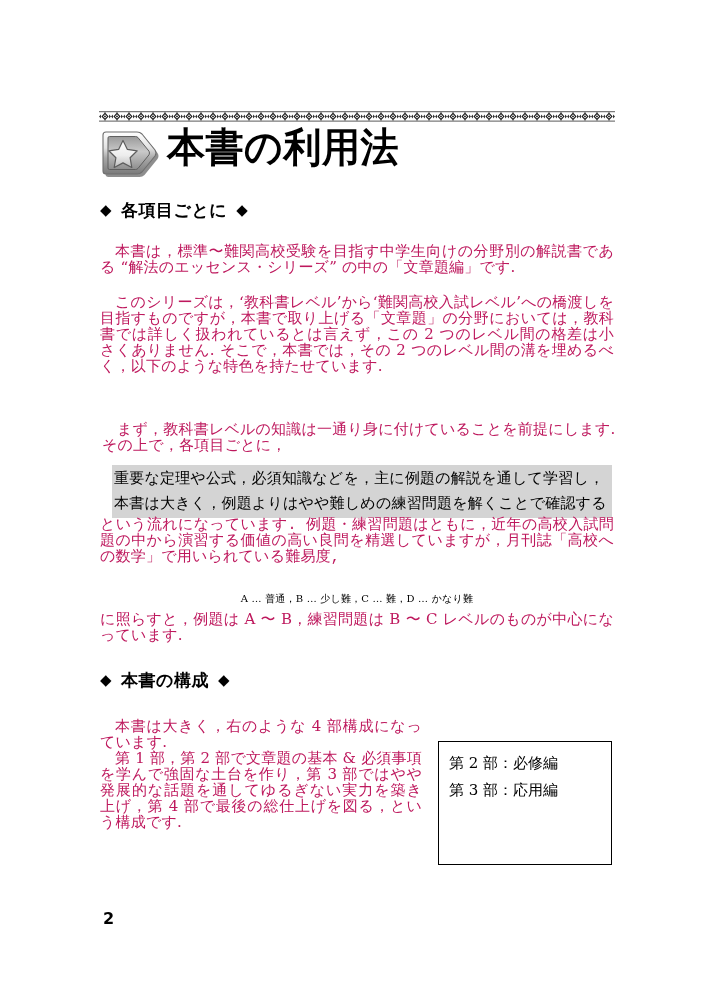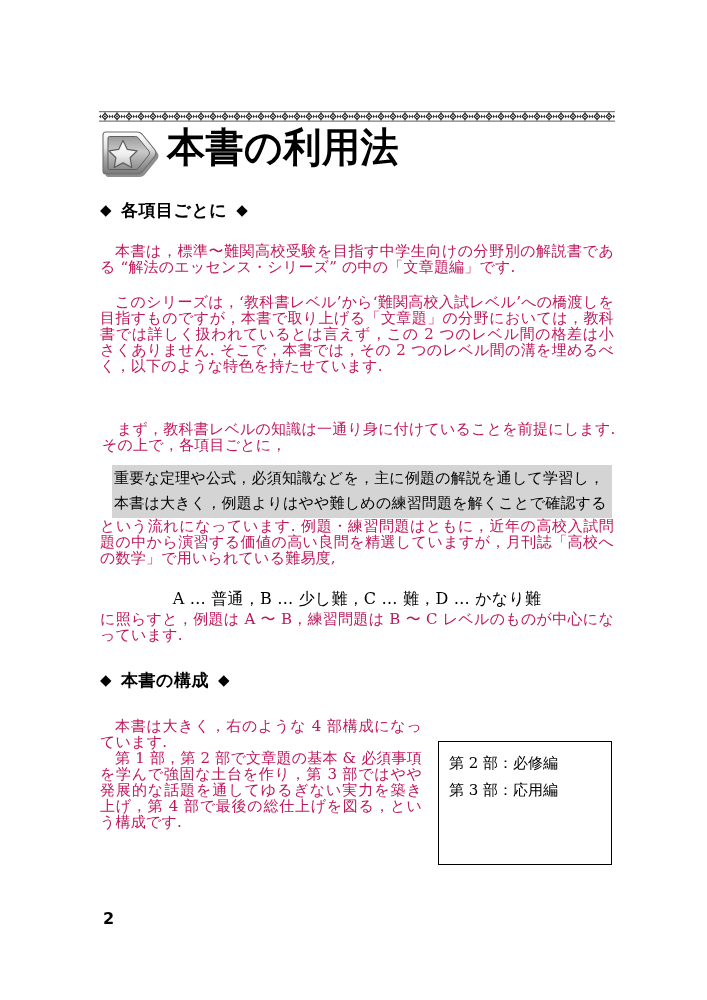--- a/index.html
+++ b/index.html
@@ -128,30 +128,31 @@
   }
   .highlight-block div {
     padding-left: 2px;
     white-space: nowrap;
   }
 
   #para-4 {
     left: 100px;
     top: 518px;
     width: 514px;
+    font-family: Liberation Mono, monospace;
   }
 
   .difficulty-line {
     position: absolute;
     left: 100px;
     top: 586px;
     width: 514px;
     text-align: center;
     font-family: "DejaVu Serif", "Liberation Serif", serif;
-    font-size: 16px;
+    font-size: 10px;
     line-height: 25.4px;
     letter-spacing: 0.2px;
     white-space: nowrap;
   }
 
   #para-5 {
     left: 100px;
     top: 611px;
     width: 514px;
   }

